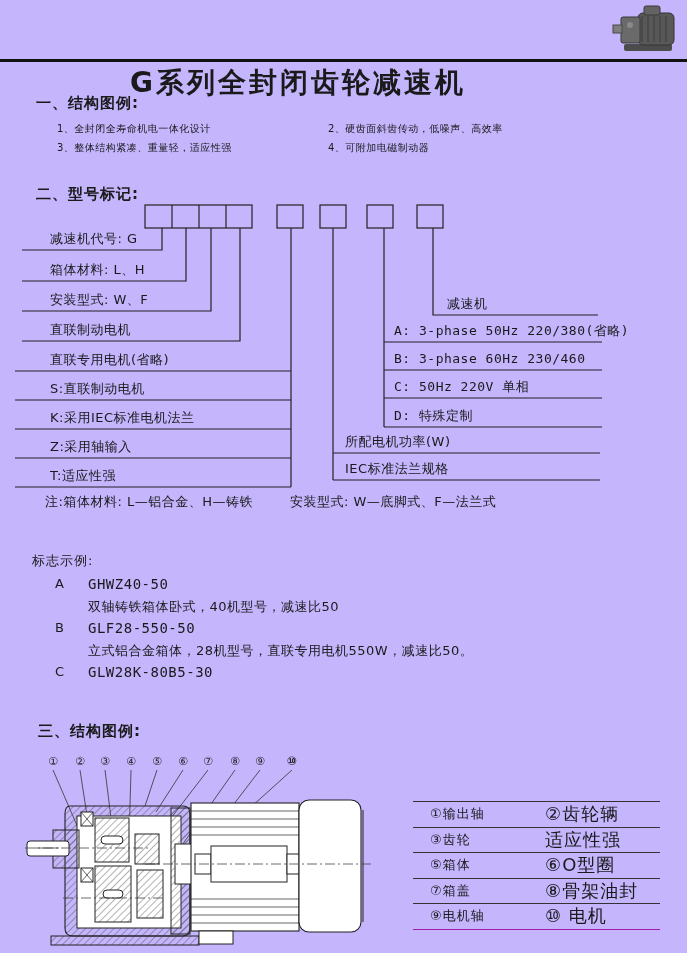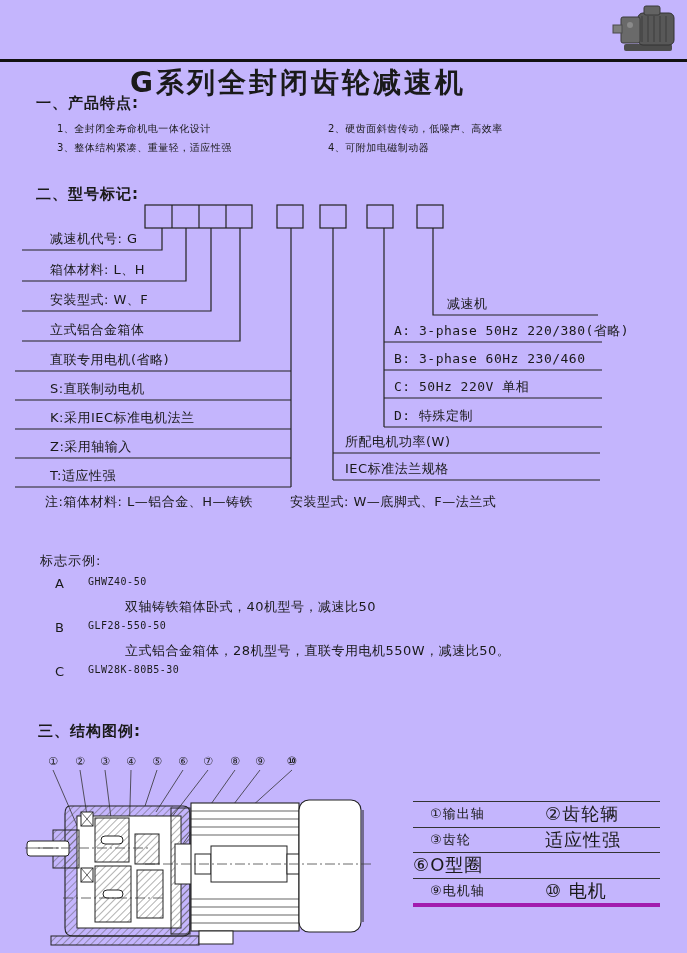--- a/index.html
+++ b/index.html
@@ -7,27 +7,27 @@
         font-family:"DejaVu Sans",sans-serif;color:#1a1a1a;text-decoration:underline;}
   .abs{position:absolute;white-space:nowrap;}
   .rule{position:absolute;left:0;top:59px;width:687px;height:3px;background:#111;}
   .title{left:130px;top:64px;width:400px;font-size:28px;font-weight:bold;letter-spacing:3px;}
   .h1{font-size:15px;font-weight:bold;letter-spacing:1px;}
   .feat{font-size:10px;letter-spacing:0.5px;}
   .lbl{font-size:13px;letter-spacing:0.5px;line-height:16px;}
   .mono{font-family:"DejaVu Sans Mono","DejaVu Sans",monospace;}
   .ex-head{font-size:13px;letter-spacing:1px;}
   .ex-tag{font-size:13px;}
-  .ex-code{font-size:10px;letter-spacing:0.5px;}
-  .ex-desc{font-size:13px;letter-spacing:0.5px;margin-left:37px;}
+  .ex-code{font-size:14px;letter-spacing:0.5px;}
+  .ex-desc{font-size:13px;letter-spacing:0.5px;}
   .callout{position:absolute;width:14px;text-align:center;font-size:11px;color:#222;}
   .callout.big{font-weight:bold;font-size:12px;}
   .parts{position:absolute;left:413px;top:801px;width:247px;}
   .parts .row{display:flex;height:24.6px;line-height:24.6px;border-top:1px solid #333;}
-  .parts .row:last-child{border-bottom:4px solid #a21caf;}
+  .parts .row:last-child{border-bottom:1px solid #a21caf;}
   .parts .c1{width:115px;padding-left:17px;font-size:13px;letter-spacing:1px;}
   .parts .c2{flex:1;font-size:18px;letter-spacing:1px;}
   svg{display:block;}
 </style>
 </head>
 <body>
 
 <div class="page">
 
   <svg class="abs" style="left:610px;top:4px" width="76" height="54" viewBox="0 0 76 54">
@@ -41,21 +41,21 @@
     <rect x="34" y="2" width="16" height="9" rx="2" fill="#636363" stroke="#3a3a3a"></rect>
     <rect x="11" y="13" width="19" height="26" rx="2" fill="#6a6a6a" stroke="#3a3a3a"></rect>
     <rect x="3" y="21" width="9" height="8" fill="#7d7d7d" stroke="#4a4a4a"></rect>
     <circle cx="20" cy="21" r="3" fill="#8a8a8a"></circle>
   </svg>
 
   <div class="rule"></div>
 
   <div class="abs title">G系列全封闭齿轮减速机</div>
 
-  <div class="abs h1" style="left:36px;top:94px">一、产品特点:</div>
+  <div class="abs h1" style="left:36px;top:94px">一、结构图例:</div>
   <div class="abs feat" style="left:57px;top:122px">1、全封闭全寿命机电一体化设计</div>
   <div class="abs feat" style="left:328px;top:122px">2、硬齿面斜齿传动，低噪声、高效率</div>
   <div class="abs feat" style="left:57px;top:141px">3、整体结构紧凑、重量轻，适应性强</div>
   <div class="abs feat" style="left:328px;top:141px">4、可附加电磁制动器</div>
 
   <div class="abs h1" style="left:36px;top:185px">二、型号标记:</div>
 
   <svg class="abs" style="left:0;top:195px" width="687" height="300" viewBox="0 0 687 300">
     <g fill="none" stroke="#222" stroke-width="1.2">
 
@@ -88,39 +88,39 @@
       <line x1="384" y1="232" x2="602" y2="232"></line>
       <line x1="333" y1="33" x2="333" y2="285"></line>
       <line x1="333" y1="258" x2="600" y2="258"></line>
       <line x1="333" y1="285" x2="600" y2="285"></line>
     </g>
   </svg>
 
   <div class="abs lbl" style="left:50px;top:231px">减速机代号: G</div>
   <div class="abs lbl" style="left:50px;top:262px">箱体材料: L、H</div>
   <div class="abs lbl" style="left:50px;top:292px">安装型式: W、F</div>
-  <div class="abs lbl" style="left:50px;top:322px">立式铝合金箱体</div>
+  <div class="abs lbl" style="left:50px;top:322px">直联制动电机</div>
   <div class="abs lbl" style="left:50px;top:352px">直联专用电机(省略)</div>
   <div class="abs lbl" style="left:50px;top:381px">S:直联制动电机</div>
   <div class="abs lbl" style="left:50px;top:410px">K:采用IEC标准电机法兰</div>
   <div class="abs lbl" style="left:50px;top:439px">Z:采用轴输入</div>
   <div class="abs lbl" style="left:50px;top:468px">T:适应性强</div>
 
   <div class="abs lbl" style="left:447px;top:296px">减速机</div>
   <div class="abs lbl mono" style="left:394px;top:323px">A: 3-phase 50Hz 220/380(省略)</div>
   <div class="abs lbl mono" style="left:394px;top:351px">B: 3-phase 60Hz 230/460</div>
   <div class="abs lbl mono" style="left:394px;top:379px">C: 50Hz 220V  单相</div>
   <div class="abs lbl mono" style="left:394px;top:408px">D: 特殊定制</div>
   <div class="abs lbl" style="left:345px;top:434px">所配电机功率(W)</div>
   <div class="abs lbl" style="left:345px;top:461px">IEC标准法兰规格</div>
 
   <div class="abs lbl" style="left:290px;top:494px">安装型式: W—底脚式、F—法兰式</div>
   <div class="abs lbl" style="left:45px;top:494px">注:箱体材料: L—铝合金、H—铸铁</div>
 
-  <div class="abs ex-head" style="left:40px;top:552px">标志示例:</div>
+  <div class="abs ex-head" style="left:32px;top:552px">标志示例:</div>
 
   <div class="abs ex-tag" style="left:55px;top:576px">A</div>
   <div class="abs ex-code mono" style="left:88px;top:576px">GHWZ40-50</div>
   <div class="abs ex-desc" style="left:88px;top:598px">双轴铸铁箱体卧式，40机型号，减速比50</div>
 
   <div class="abs ex-tag" style="left:55px;top:620px">B</div>
   <div class="abs ex-code mono" style="left:88px;top:620px">GLF28-550-50</div>
   <div class="abs ex-desc" style="left:88px;top:642px">立式铝合金箱体，28机型号，直联专用电机550W，减速比50。</div>
 
   <div class="abs ex-tag" style="left:55px;top:664px">C</div>
@@ -215,21 +215,26 @@
   <div class="parts">
     <div class="row">
       <div class="c1">①输出轴</div>
       <div class="c2">②齿轮辆</div>
     </div>
     <div class="row">
       <div class="c1">③齿轮</div>
       <div class="c2">适应性强</div>
     </div>
     <div class="row">
+      <div class="c1">⑤箱体</div>
       <div class="c2">⑥O型圈</div>
+    </div>
+    <div class="row">
+      <div class="c1">⑦箱盖</div>
+      <div class="c2">⑧骨架油封</div>
     </div>
     <div class="row">
       <div class="c1">⑨电机轴</div>
       <div class="c2">⑩ 电机</div>
     </div>
   </div>
 
 </div>
 
 </body></html>

